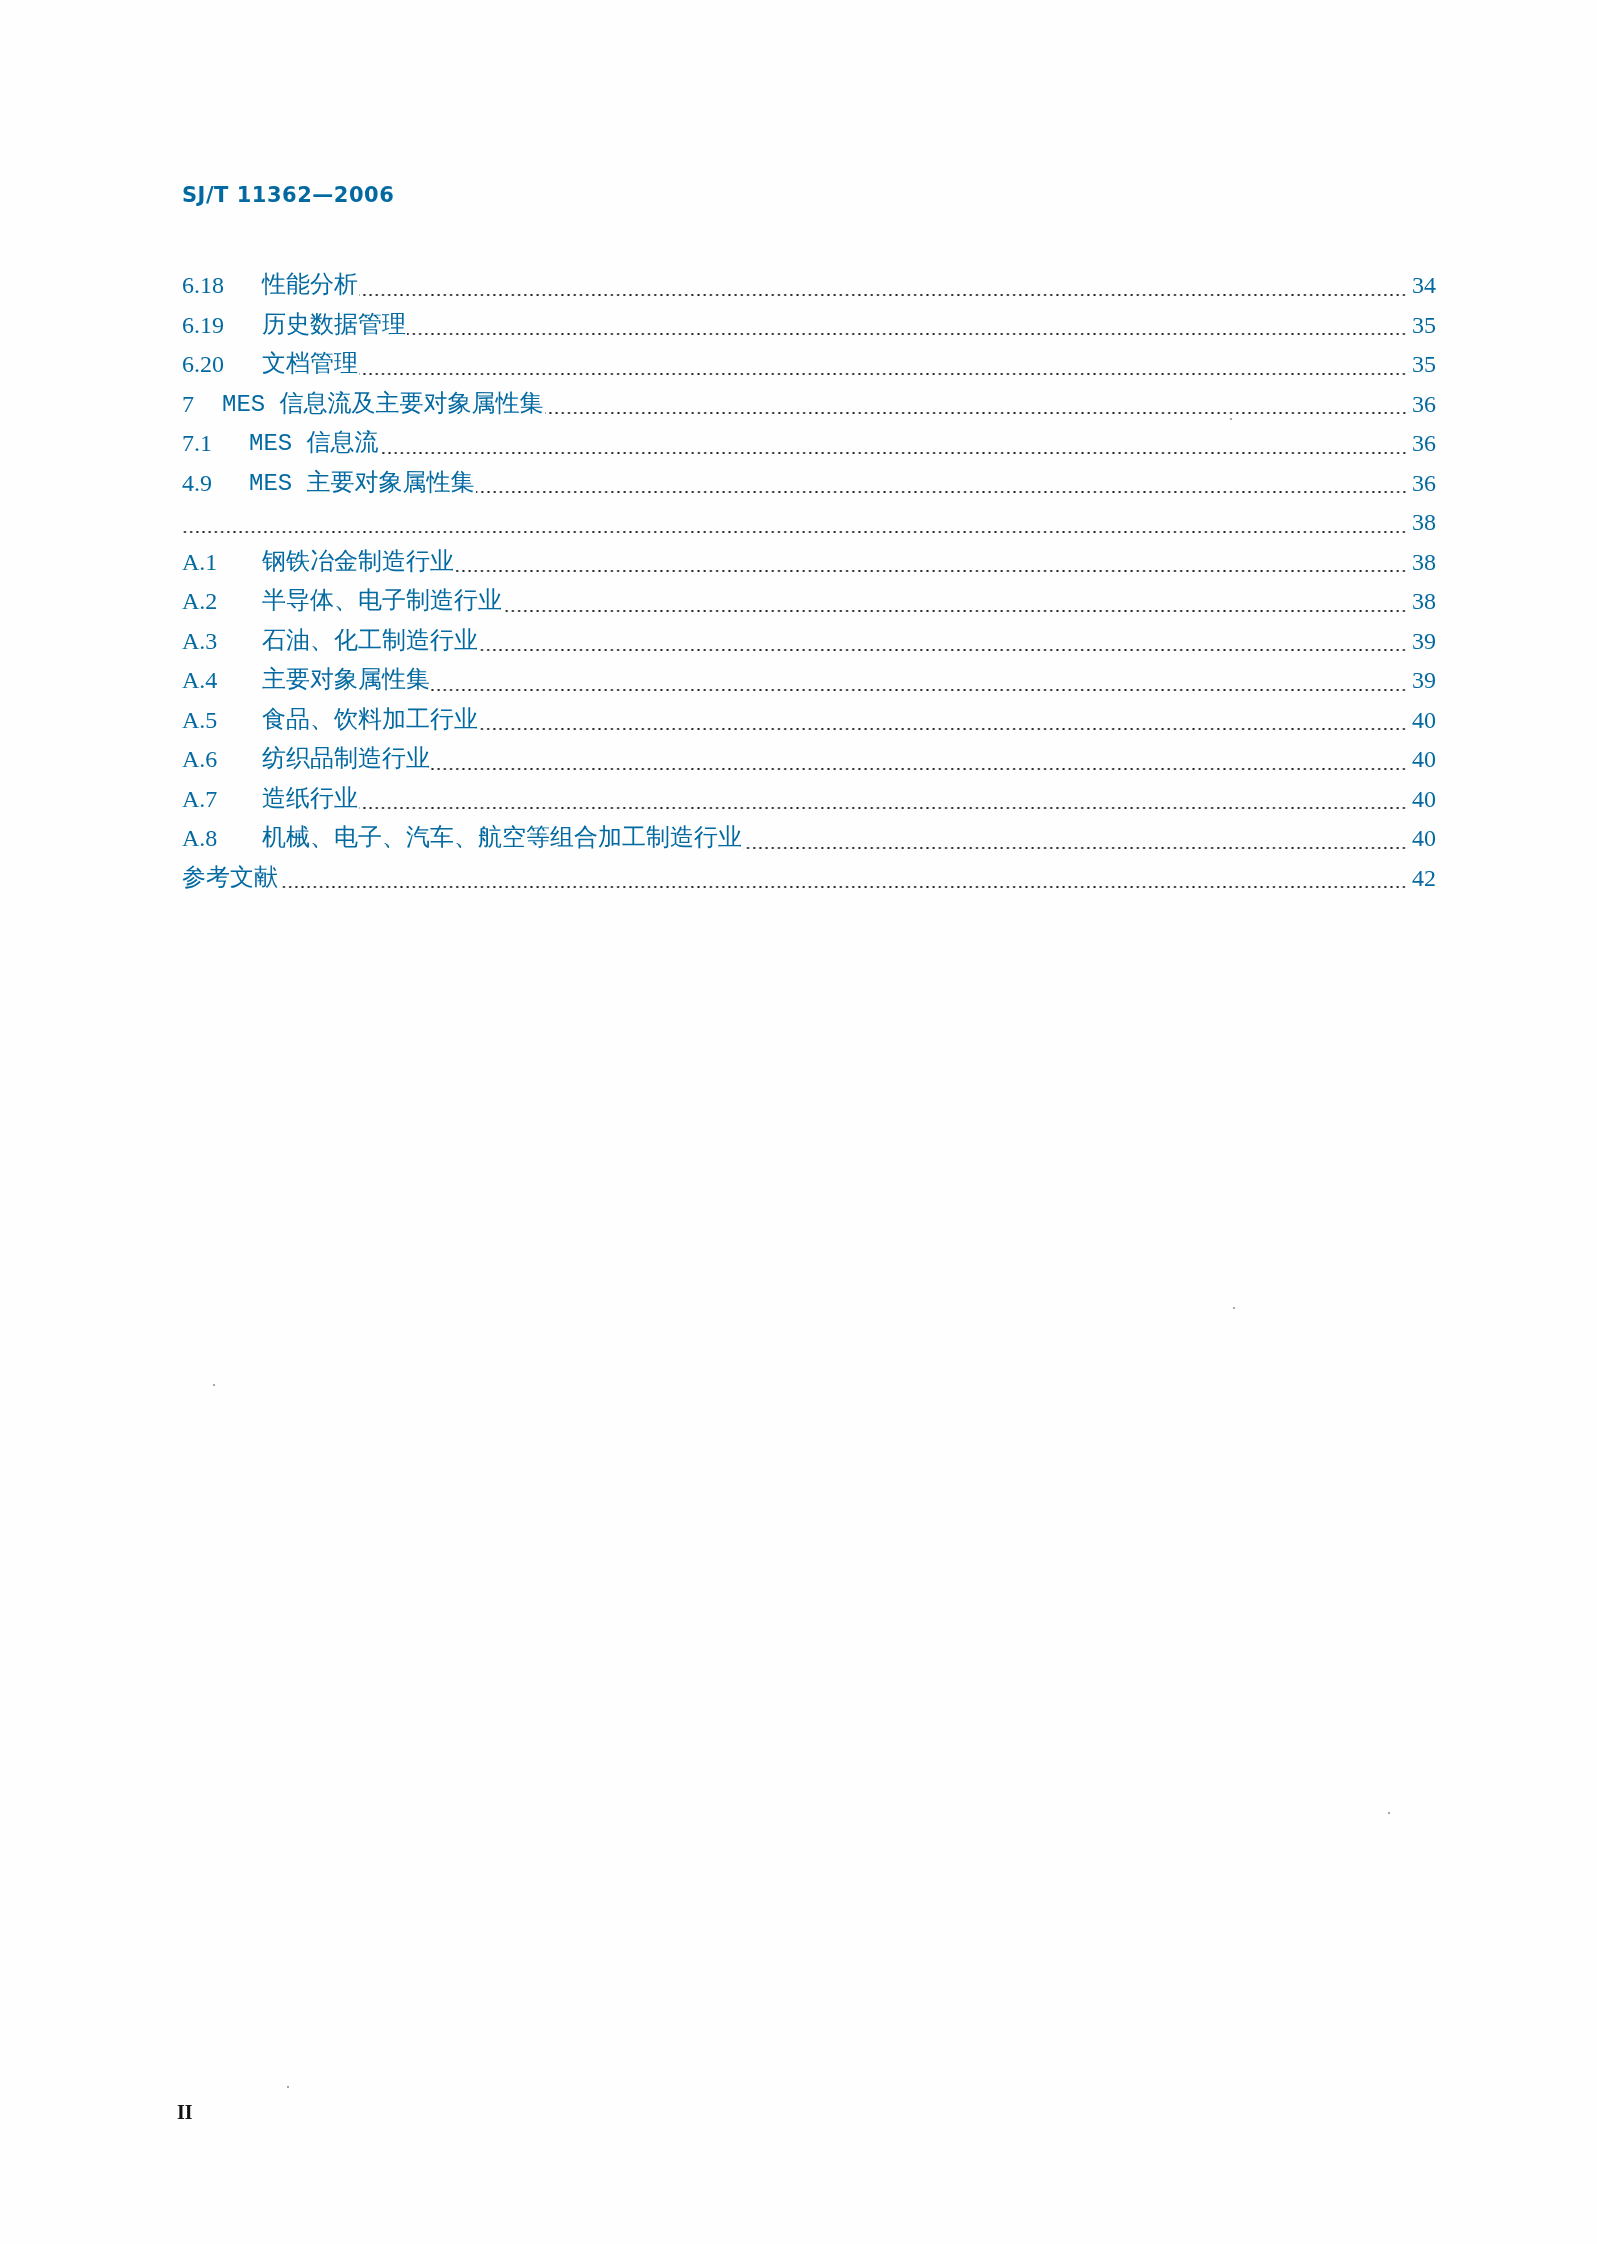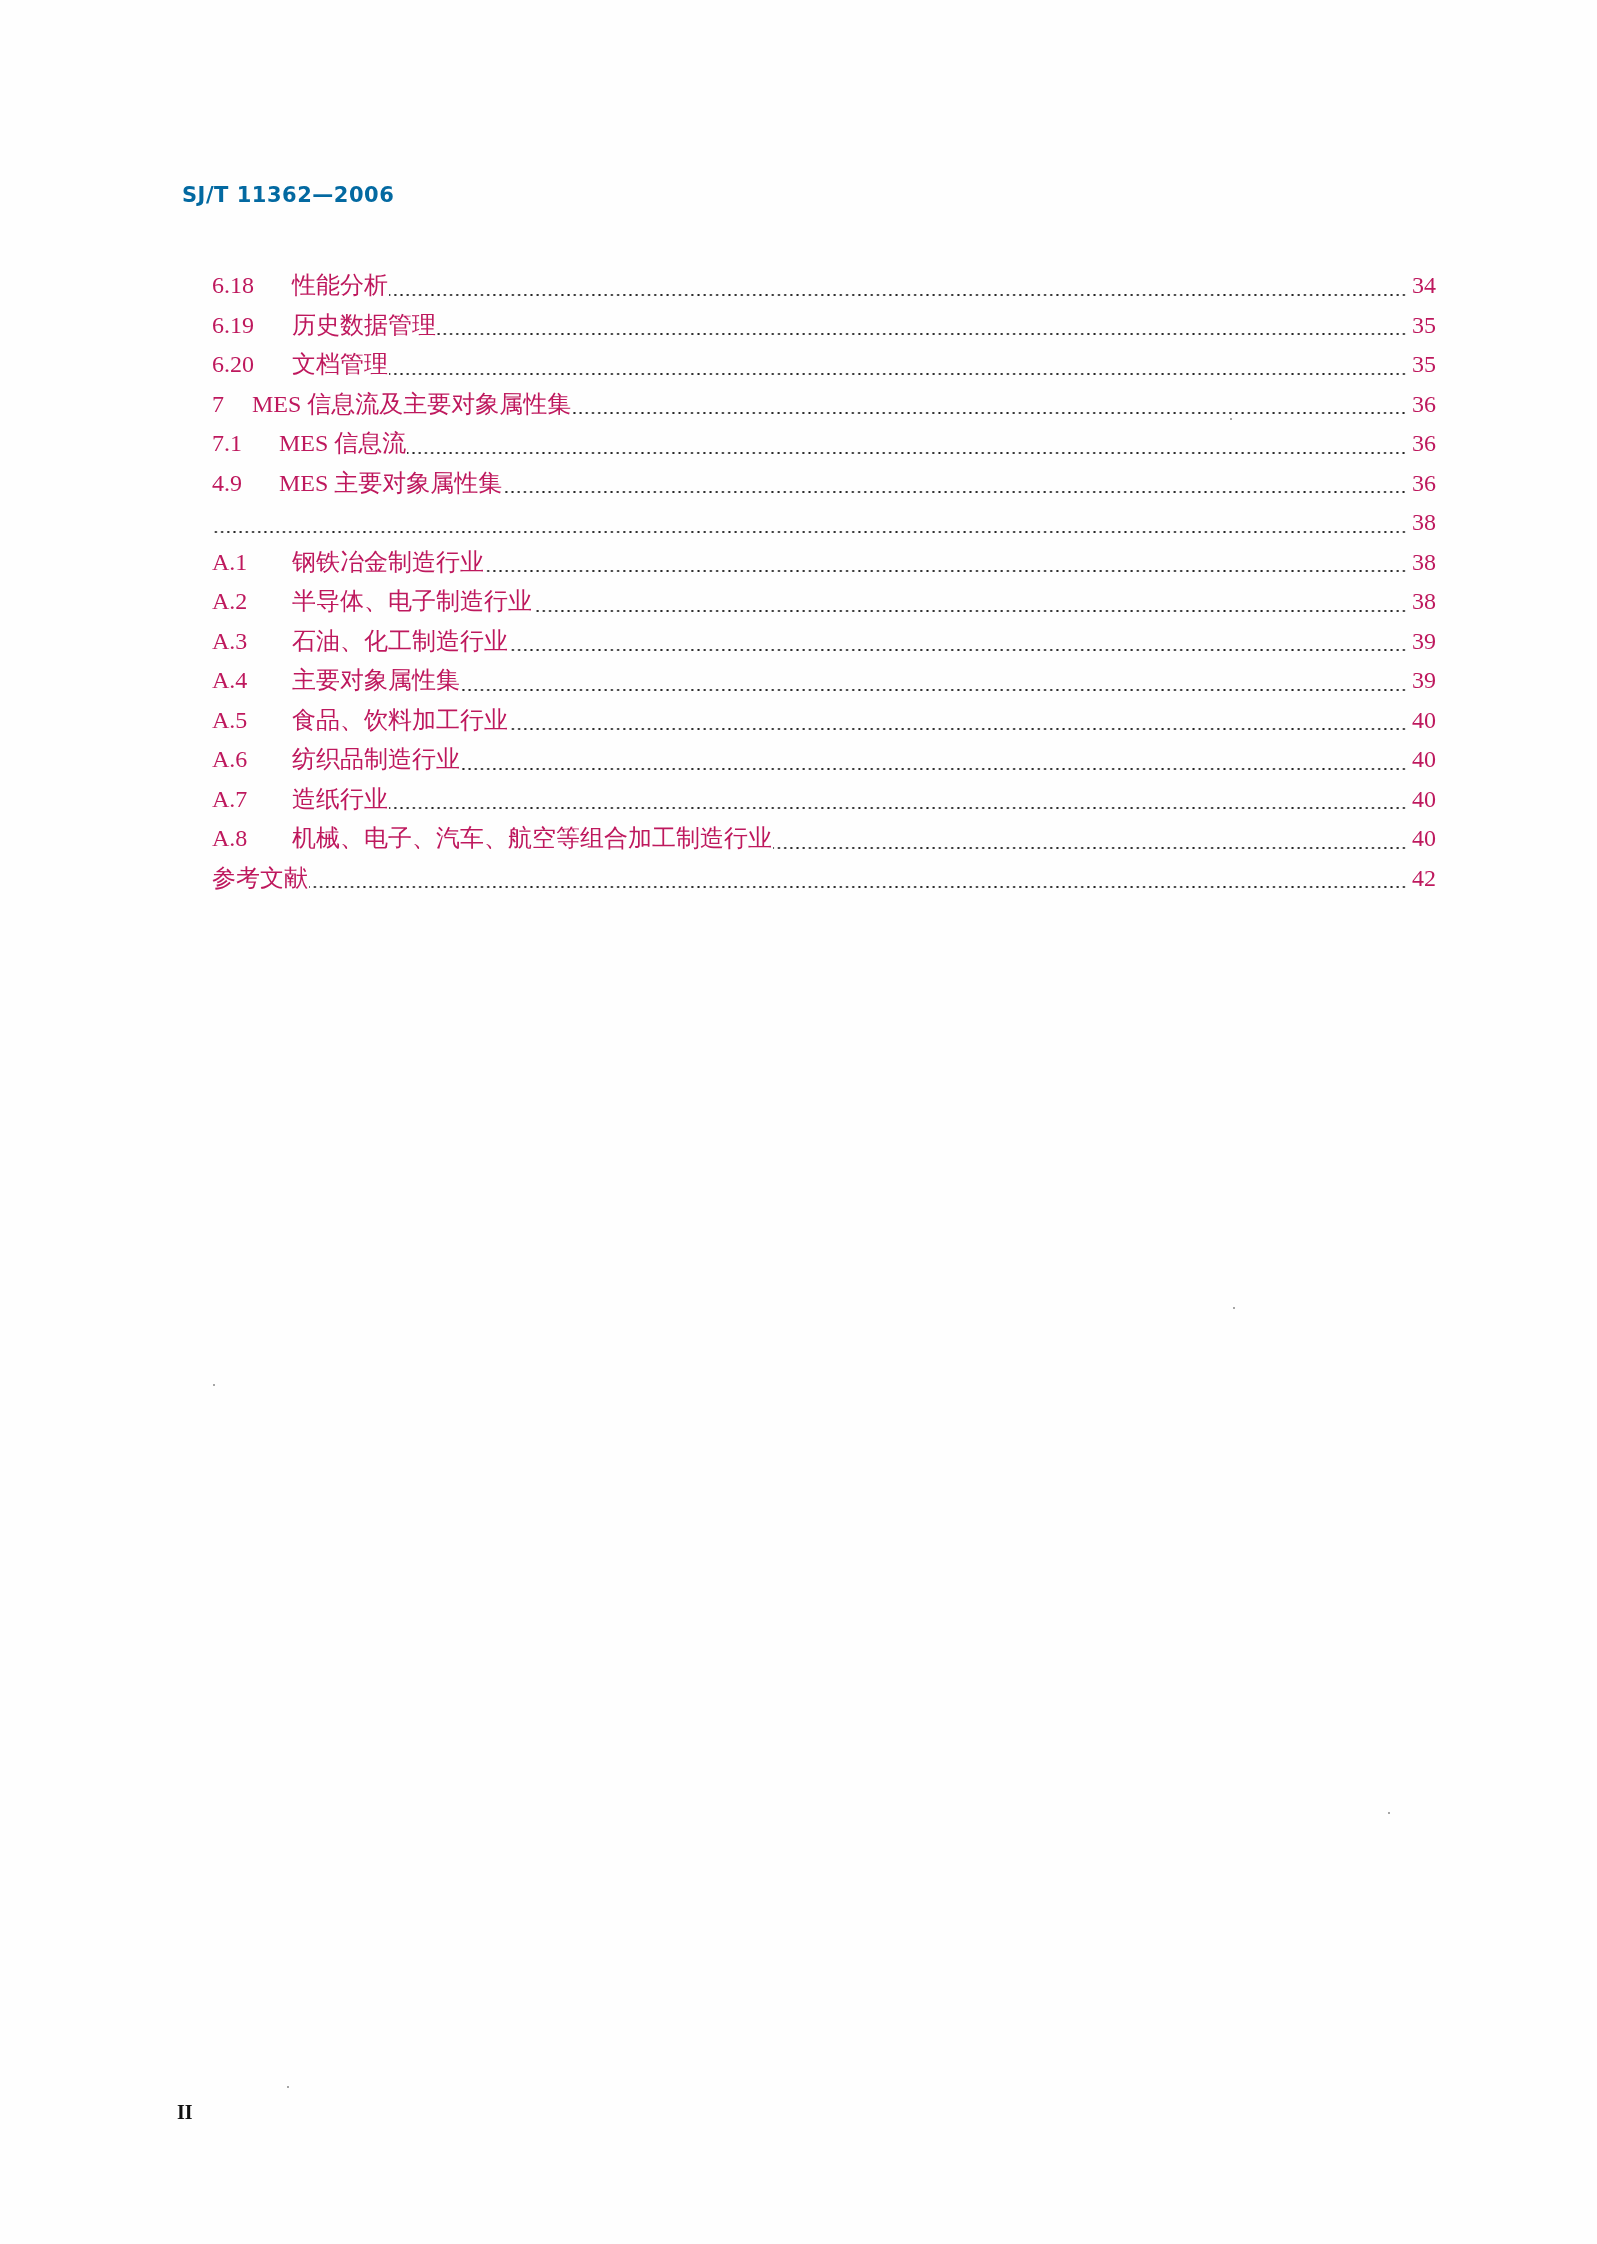--- a/index.html
+++ b/index.html
@@ -32,33 +32,33 @@
     top: 266px;
     width: 1254px;
   }
   .toc-row {
     display: flex;
     align-items: flex-start;
     height: 39.5px;
     line-height: 39.5px;
     font-family: "Liberation Serif", "DejaVu Serif", serif;
     font-size: 24px;
-    color: #be185d;
+    color: #0369a1;
     white-space: nowrap;
-    margin-left: 30px;
   }
   .toc-num {
     flex: 0 0 auto;
   }
   .toc-num.w-sub { width: 80px; }
   .toc-num.w-top { width: 40px; }
   .toc-num.w-app { width: 0; }
   .toc-num.w-mes { width: 67px; font-family: Liberation Serif, serif; }
   .toc-title {
     flex: 0 0 auto;
+    font-family: Liberation Mono, monospace;
   }
   .toc-leader {
     flex: 1 1 auto;
     overflow: hidden;
     margin: 0 1px;
     position: relative;
     height: 39.5px;
   }
   .toc-leader::before {
     content: "";

